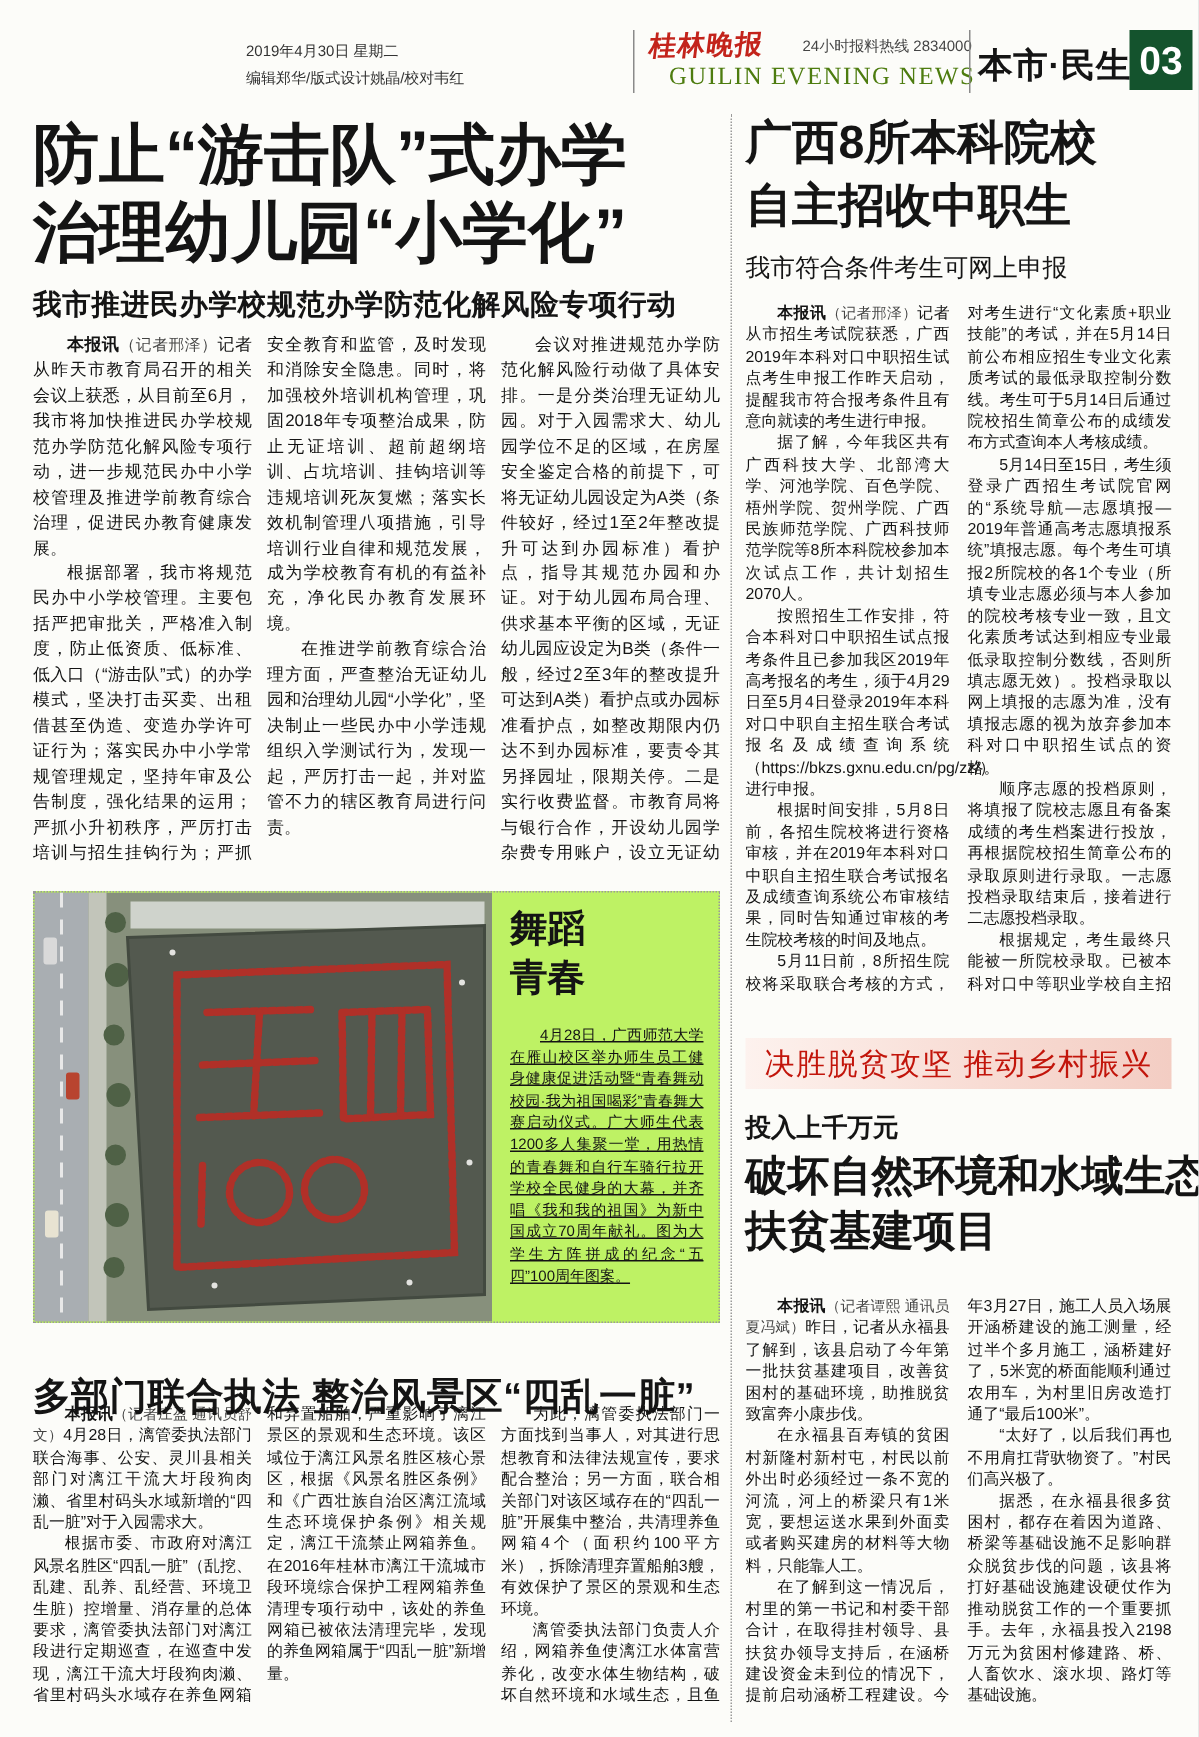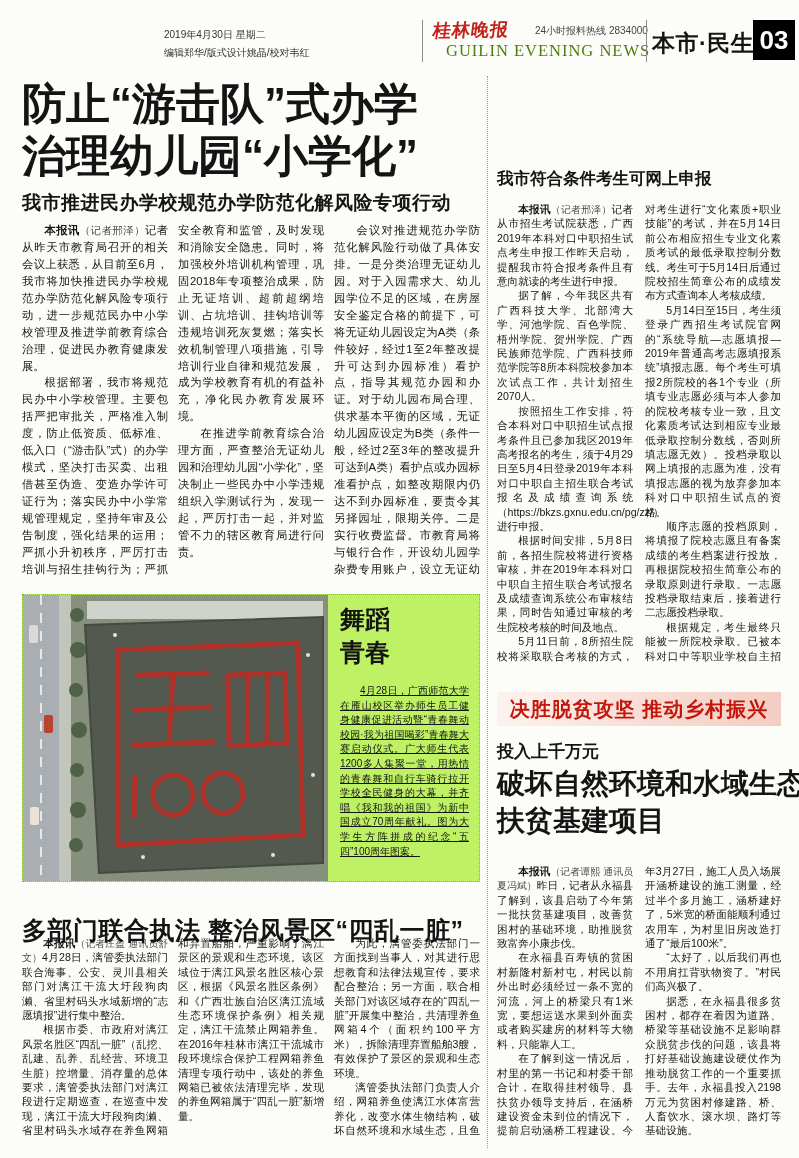--- a/index.html
+++ b/index.html
@@ -17,21 +17,21 @@
   .masthead { position:absolute; left:433px; top:2px; width:206px; height:48px; }
   .m-cn { position:absolute; left:0; top:2px; color:#c3231b; font-weight:900;
     font-size:18px; letter-spacing:1px; transform:skewX(-8deg) rotate(-1deg); }
   .m-hot { position:absolute; left:102px; top:8px; font-size:10px; color:#444; white-space:nowrap; }
   .m-en { position:absolute; left:0; top:25px; white-space:nowrap;
     font-family:"Liberation Serif","DejaVu Serif",serif; font-size:16.5px;
     color:#4d7c0f; letter-spacing:1px;margin-left:13px; }
   .section-title { position:absolute; left:652px; top:14px; font-size:23px;
     font-weight:900; letter-spacing:0.5px; white-space:nowrap; }
   .page-num { position:absolute; right:4px; top:6px; width:42px; height:40px;
-    background:#000000; color:#fff; font-size:26px; font-weight:900;
+    background:#14532d; color:#fff; font-size:26px; font-weight:900;
     display:flex; align-items:center; justify-content:center; }
   
   .col-divider { position:absolute; left:487px; top:76px; height:1072px;
     border-left:1px dotted #9a9a9a; }
   .col-left  { position:absolute; left:22px;  top:74px; width:458px; height:1076px; }
   .col-right { position:absolute; left:497px; top:74px; width:284px; height:1076px; }
   
   .main-hl { position:absolute; top:4px; left:0; width:100%; font-weight:900;
     font-size:44px; line-height:1.18; letter-spacing:0px; white-space:nowrap; }
   .main-sub { position:absolute; top:116px; left:0; font-size:19px; font-weight:bold;
@@ -50,27 +50,27 @@
   .cap-title { font-size:25px; font-weight:900; line-height:1.3; }
   .cap-text { margin-top:16px; font-size:10px; line-height:1.46; text-align:justify;
     text-indent:2em;text-decoration:underline; }
   .bl-hl { position:absolute; top:820px; left:0; font-size:25px; font-weight:900;
     white-space:nowrap; letter-spacing:0.5px;margin-top:20px; }
   .bl-body { position:absolute; top:862px; left:0; width:100%; height:214px;
     column-count:3; column-gap:10px; font-size:10.6px; line-height:1.36; }
   
   .rt-hl { position:absolute; top:0; left:0; font-size:31px; font-weight:900;
     line-height:1.34; white-space:nowrap; }
-  .rt-sub { position:absolute; top:94px; left:0; font-size:16.5px; font-weight:bold; }
+  .rt-sub { position:absolute; top:94px; left:0; font-size:16.5px; font-weight:normal; }
   .rt-body { position:absolute; top:128px; left:0; width:100%; height:468px;
     column-count:2; column-gap:12px; font-size:10.6px; line-height:1.36; }
   .banner { position:absolute; top:618px; left:0; width:100%; height:34px;
     background:linear-gradient(90deg,#fdf2ee 0%,#f8dcd4 55%,#f3cdc3 100%);
     display:flex; align-items:center; justify-content:center;
-    color:#c2150b; font-size:20px; font-weight:700; letter-spacing:1px; }
+    color:#c2150b; font-size:20px; font-weight:400; letter-spacing:1px; }
   .yf-kicker { position:absolute; top:666px; left:0; font-size:17px; font-weight:600; }
   .yf-hl { position:absolute; top:692px; left:0; font-size:28px; font-weight:900;
     line-height:1.32; white-space:nowrap; }
   .yf-body { position:absolute; top:790px; left:0; width:100%; height:286px;
     column-count:2; column-gap:12px; font-size:10.6px; line-height:1.36; }
 </style>
 </head>
 <body>
 
 <div id="page">
@@ -156,29 +156,33 @@
           <div>舞蹈</div>
           <div>青春</div>
         </div>
         <div class="cap-text">4月28日，广西师范大学在雁山校区举办师生员工健身健康促进活动暨“青春舞动校园·我为祖国喝彩”青春舞大赛启动仪式。广大师生代表1200多人集聚一堂，用热情的青春舞和自行车骑行拉开学校全民健身的大幕，并齐唱《我和我的祖国》为新中国成立70周年献礼。图为大学生方阵拼成的纪念“五四”100周年图案。</div>
 
       </div>
     </div>
 
     <div class="bl-hl">多部门联合执法  整治风景区“四乱一脏”</div>
     <div class="bl-body body-txt">
-      <p><span class="lead-label">本报讯</span><span class="reporter">（记者庄盈 通讯员舒文）</span><span>4月28日，漓管委执法部门联合海事、公安、灵川县相关部门对漓江干流大圩段狗肉濑、省里村码头水域新增的“志愿填报”进行集中整治。</span></p>
+      <p><span class="lead-label">本报讯</span><span class="reporter">（记者庄盈 通讯员舒文）</span><span>4月28日，漓管委执法部门联合海事、公安、灵川县相关部门对漓江干流大圩段狗肉濑、省里村码头水域新增的“四乱一脏”对于入园需求大。</span></p>
       <p>根据市委、市政府对漓江风景名胜区“四乱一脏”（乱挖、乱建、乱养、乱经营、环境卫生脏）控增量、消存量的总体要求，漓管委执法部门对漓江段进行定期巡查，在巡查中发现，漓江干流大圩段狗肉濑、省里村码头水域存在养鱼网箱和弃置船舶，严重影响了漓江景区的景观和生态环境。该区域位于漓江风景名胜区核心景区，根据《风景名胜区条例》和《广西壮族自治区漓江流域生态环境保护条例》相关规定，漓江干流禁止网箱养鱼。在2016年桂林市漓江干流城市段环境综合保护工程网箱养鱼清理专项行动中，该处的养鱼网箱已被依法清理完毕，发现的养鱼网箱属于“四乱一脏”新增量。</p>
       <p>为此，漓管委执法部门一方面找到当事人，对其进行思想教育和法律法规宣传，要求配合整治；另一方面，联合相关部门对该区域存在的“四乱一脏”开展集中整治，共清理养鱼网箱4个（面积约100平方米），拆除清理弃置船舶3艘，有效保护了景区的景观和生态环境。</p>
       <p>漓管委执法部门负责人介绍，网箱养鱼使漓江水体富营养化，改变水体生物结构，破坏自然环境和水域生态，且鱼粪、多余的饲料还有防止鱼生病的各种鱼药都会对养殖水体造成污染。在此呼吁广大市民群众要自觉遵守相关法律法规，增强生态环境保护意识，杜绝违法乱养和随意丢弃杂物等行为，同时对发现的违法违规行为进行举报。</p>
     </div>
   </div>
 
   <div class="col-right">
 
+    <div class="rt-hl">
+      <div>广西8所本科院校</div>
+      <div>自主招收中职生</div>
+    </div>
     <div class="rt-sub">我市符合条件考生可网上申报</div>
 
     <div class="rt-body body-txt">
       <p><span class="lead-label">本报讯</span><span class="reporter">（记者邢泽）</span><span>记者从市招生考试院获悉，广西2019年本科对口中职招生试点考生申报工作昨天启动，提醒我市符合报考条件且有意向就读的考生进行申报。</span></p>
       <p>据了解，今年我区共有广西科技大学、北部湾大学、河池学院、百色学院、梧州学院、贺州学院、广西民族师范学院、广西科技师范学院等8所本科院校参加本次试点工作，共计划招生2070人。</p>
       <p>按照招生工作安排，符合本科对口中职招生试点报考条件且已参加我区2019年高考报名的考生，须于4月29日至5月4日登录2019年本科对口中职自主招生联合考试报名及成绩查询系统（https://bkzs.gxnu.edu.cn/pg/zz/）进行申报。</p>
       <p>根据时间安排，5月8日前，各招生院校将进行资格审核，并在2019年本科对口中职自主招生联合考试报名及成绩查询系统公布审核结果，同时告知通过审核的考生院校考核的时间及地点。</p>
       <p>5月11日前，8所招生院校将采取联合考核的方式，对考生进行“文化素质+职业技能”的考试，并在5月14日前公布相应招生专业文化素质考试的最低录取控制分数线。考生可于5月14日后通过院校招生简章公布的成绩发布方式查询本人考核成绩。</p>
       <p>5月14日至15日，考生须登录广西招生考试院官网的“系统导航—志愿填报—2019年普通高考志愿填报系统”填报志愿。每个考生可填报2所院校的各1个专业（所填专业志愿必须与本人参加的院校考核专业一致，且文化素质考试达到相应专业最低录取控制分数线，否则所填志愿无效）。投档录取以网上填报的志愿为准，没有填报志愿的视为放弃参加本科对口中职招生试点的资格。</p>
       <p>顺序志愿的投档原则，将填报了院校志愿且有备案成绩的考生档案进行投放，再根据院校招生简章公布的录取原则进行录取。一志愿投档录取结束后，接着进行二志愿投档录取。</p>

